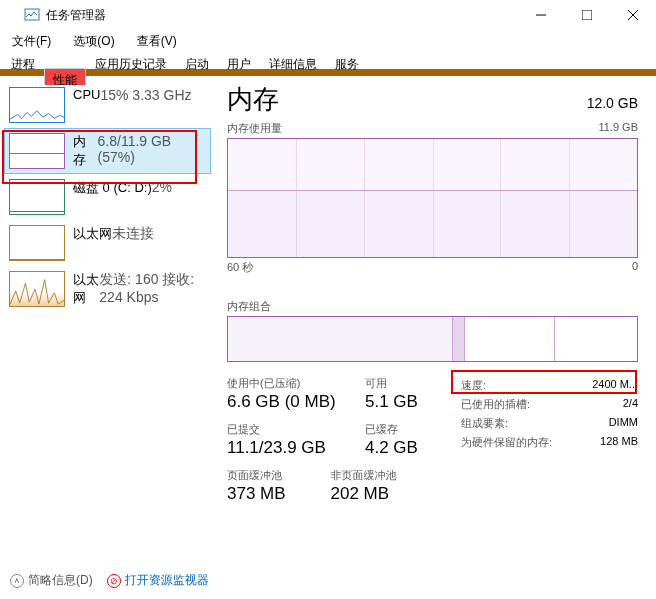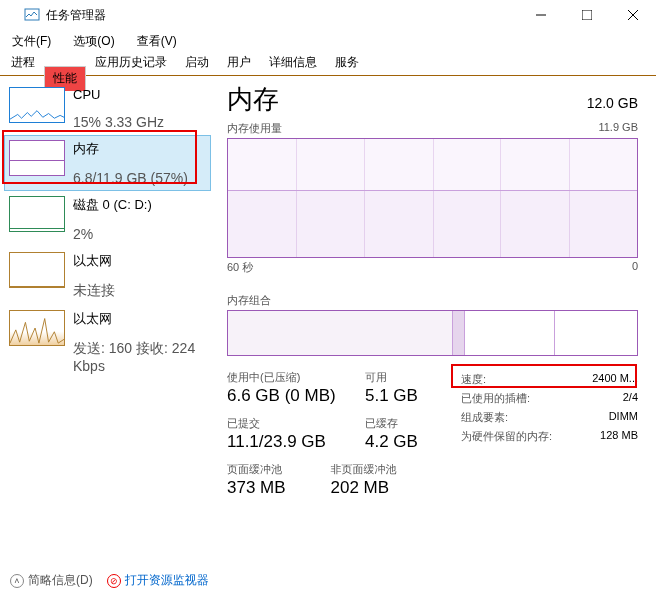--- a/index.html
+++ b/index.html
@@ -7,38 +7,38 @@
 
 .titlebar { height: 30px; display: flex; align-items: center; padding-left: 24px; }
 .titlebar-icon { width: 16px; height: 16px; margin-right: 6px; }
 .titlebar-title { flex: 1; font-size: 12px; }
 .winbtn { width: 46px; height: 30px; display: flex; align-items: center; justify-content: center; }
 .winbtn svg { width: 10px; height: 10px; }
 
 .menubar { height: 22px; display: flex; align-items: center; padding-left: 6px; gap: 10px; }
 .menuitem { padding: 2px 6px; font-size: 12px; }
 
-.tabs { display: flex; border-bottom: 1px solid #a16207; padding-left: 2px; height: 24px; align-items: flex-end; }
+.tabs { display: flex; border-bottom: 7px solid #a16207; padding-left: 2px; height: 24px; }
 .tab { padding: 3px 8px 4px; font-size: 12px; border: 1px solid transparent; border-bottom: none; cursor: pointer; }
 .tab.active { border-color: #ccc; background: #ef4444; position: relative; top: 16px; }
 
 .content { display: flex; height: 490px; }
 
 .sidebar { width: 215px; padding: 6px 4px; overflow: hidden; position: relative; }
 .side-item { display: flex; padding: 4px 4px; cursor: pointer; border: 1px solid transparent; }
 .side-item.selected { background: #d5ecf9; border: 1px solid #7cc0e6; }
 .side-thumb { width: 56px; height: 36px; border: 1px solid #aaa; margin-right: 8px; flex-shrink: 0; background: #fff; position: relative; overflow: hidden; }
 .side-thumb.mem { border-color: #9b59b6; }
 .side-thumb.mem::after { content: ""; position: absolute; left: 0; right: 0; top: 55%; height: 1px; background: #9b59b6; }
 .side-thumb.disk { border-color: #2e8b57; }
 .side-thumb.disk::after { content: ""; position: absolute; left: 0; right: 0; bottom: 2px; height: 1px; background: #2e8b57; }
 .side-thumb.eth1 { border-color: #b08030; }
 .side-thumb.eth1::after { content: ""; position: absolute; left: 0; right: 0; bottom: 0; height: 1px; background: #b08030; }
 .side-thumb.eth2 { border-color: #b08030; background: linear-gradient(to top, #f0d0a0 0%, #fff 40%); }
-.side-info { display: flex; flex-direction: column; justify-content: flex-end; gap: 12px; }
+.side-info { display: flex; justify-content: flex-end; }
 .side-title { font-size: 13px; }
 .side-sub { font-size: 14px; color: #555; }
 
 .cpu-spark { position: absolute; left: 0; bottom: 0; width: 100%; height: 100%; }
 
 .red-box1 { position: absolute; border: 2px solid #e60000; pointer-events: none; }
 
 .main { flex: 1; padding: 6px 18px 0 12px; position: relative; }
 .main-header { display: flex; justify-content: space-between; align-items: baseline; }
 .main-title { font-size: 26px; font-weight: 400; }
@@ -192,21 +192,21 @@
         <div class="grid-v" style="left:50%"></div>
         <div class="grid-v" style="left:66.6%"></div>
         <div class="grid-v" style="left:83.3%"></div>
       <div class="fill"></div>
     </div>
     <div class="chart-bottom-label">
       <span>60 秒</span>
       <span>0</span>
     </div>
 
-    <div class="chart-label" style="margin-top:18px">
+    <div class="chart-label" style="margin-top:24px">
       <span>内存组合</span>
     </div>
     <div class="chart-compo">
       <div class="compo-seg compo-inuse"></div>
       <div class="compo-seg compo-mod"></div>
       <div class="compo-seg compo-standby"></div>
       <div class="compo-seg compo-free"></div>
     </div>
 
     <div class="stats">

